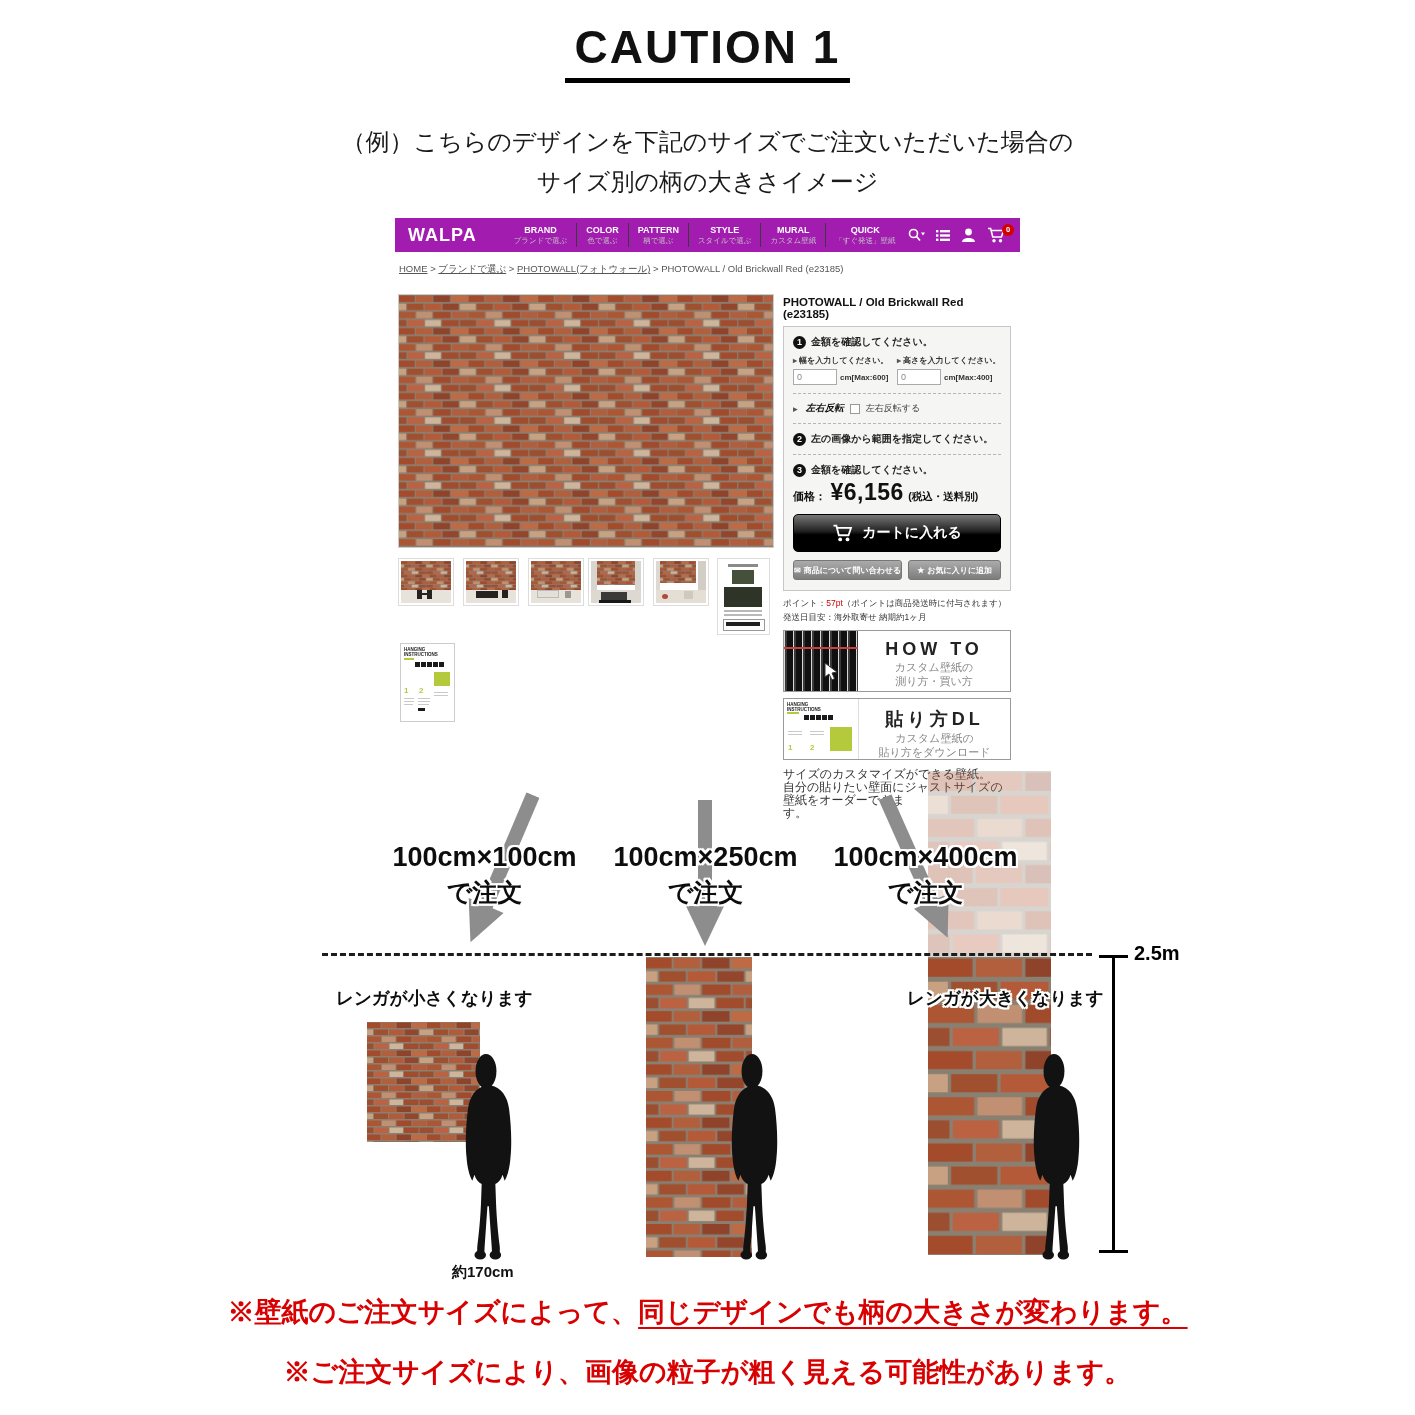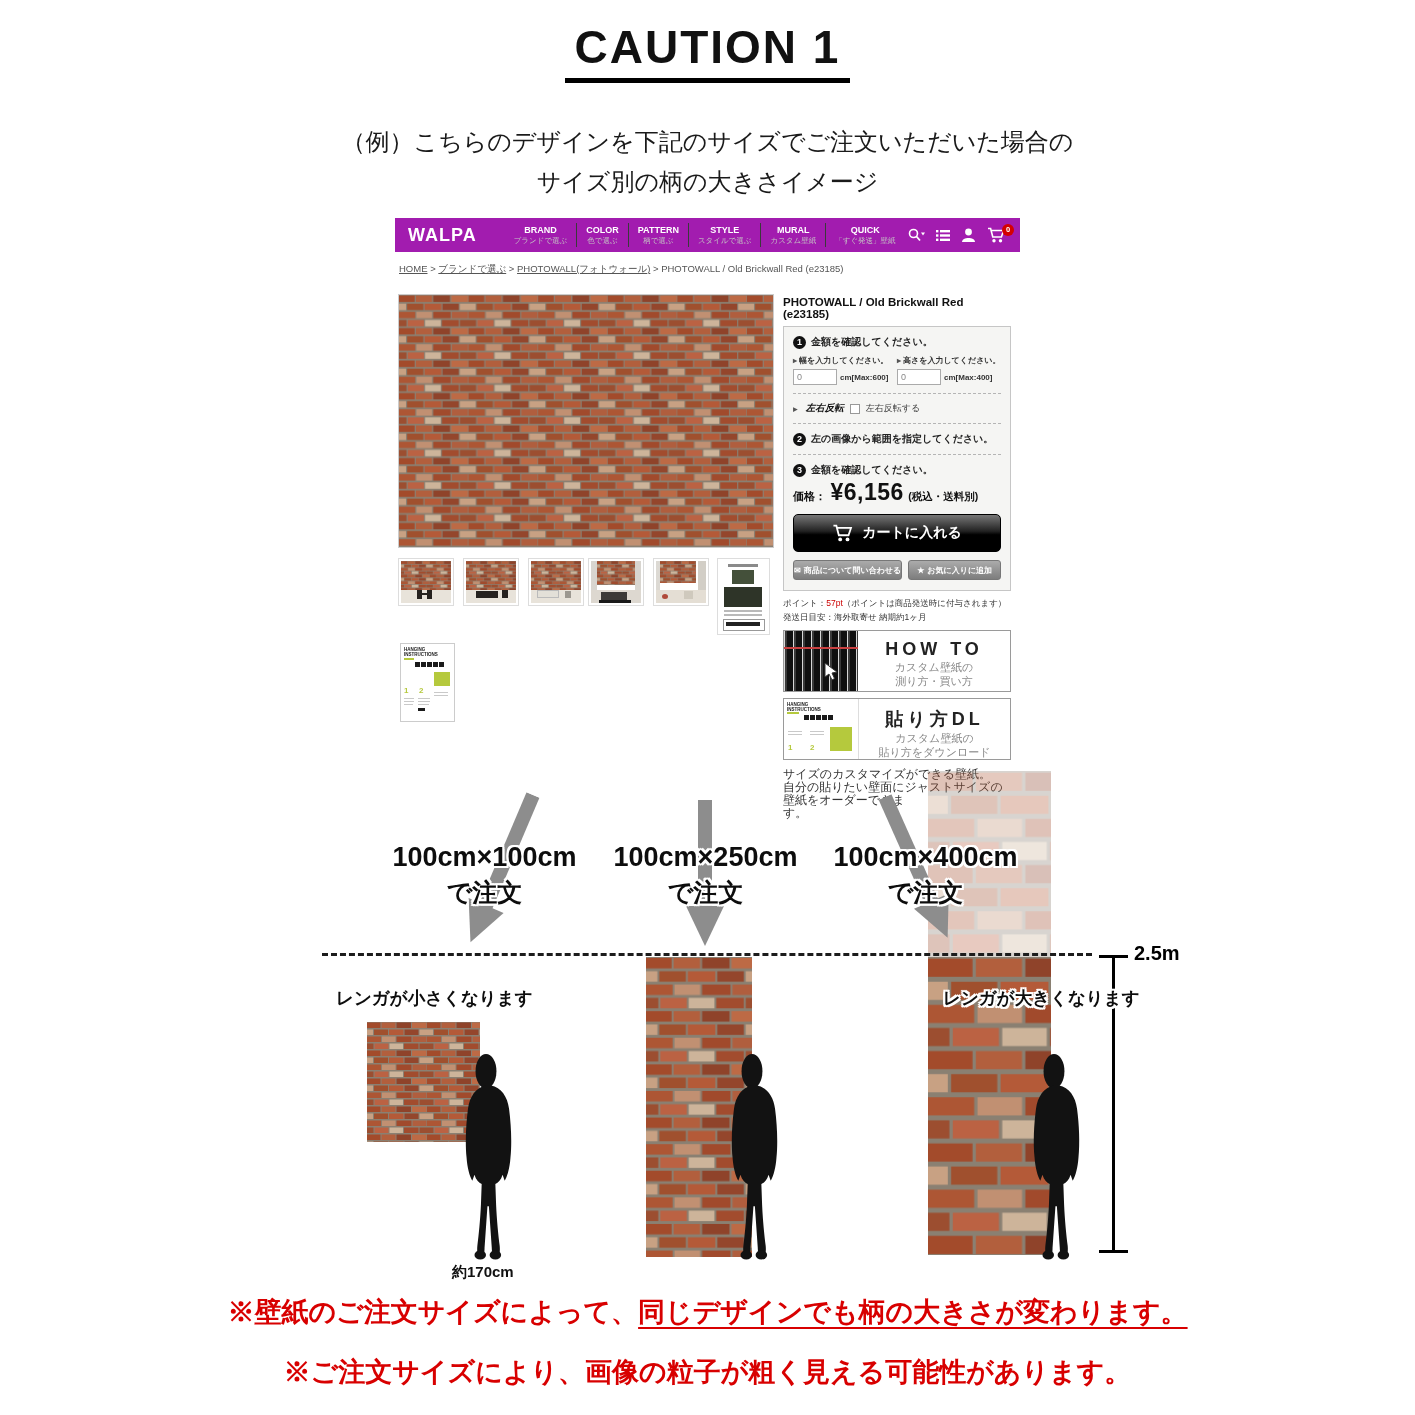--- a/index.html
+++ b/index.html
@@ -514,21 +514,21 @@
       <use href="#personSym" xlink:href="#personSym" width="72" height="208"></use>
     </svg>
   <svg class="abs person" style="left:716px;top:1052px;" width="72" height="208">
       <use href="#personSym" xlink:href="#personSym" width="72" height="208"></use>
     </svg>
   <svg class="abs person" style="left:1018px;top:1052px;" width="72" height="208">
       <use href="#personSym" xlink:href="#personSym" width="72" height="208"></use>
     </svg>
 
   <div class="abs note" style="left:336px;top:986px;">レンガが小さくなります</div>
-  <div class="abs note" style="left:943px;top:986px;">レンガが大きくなります</div>
+  <div class="abs note" style="left:907px;top:986px;">レンガが大きくなります</div>
   <div class="abs hlabel" style="left:452px;top:1263px;">約170cm</div>
 
   <div class="abs measure-v"></div>
   <div class="abs measure-cap" style="top:955px;"></div>
   <div class="abs measure-cap" style="top:1250px;"></div>
   <div class="abs mlabel" style="left:1134px;top:942px;">2.5m</div>
 
   <div class="abs warn" style="top:1294px;">
     <span>※壁紙のご注文サイズによって、</span><span class="ul">同じデザインでも柄の大きさが変わります。</span>
   </div>

